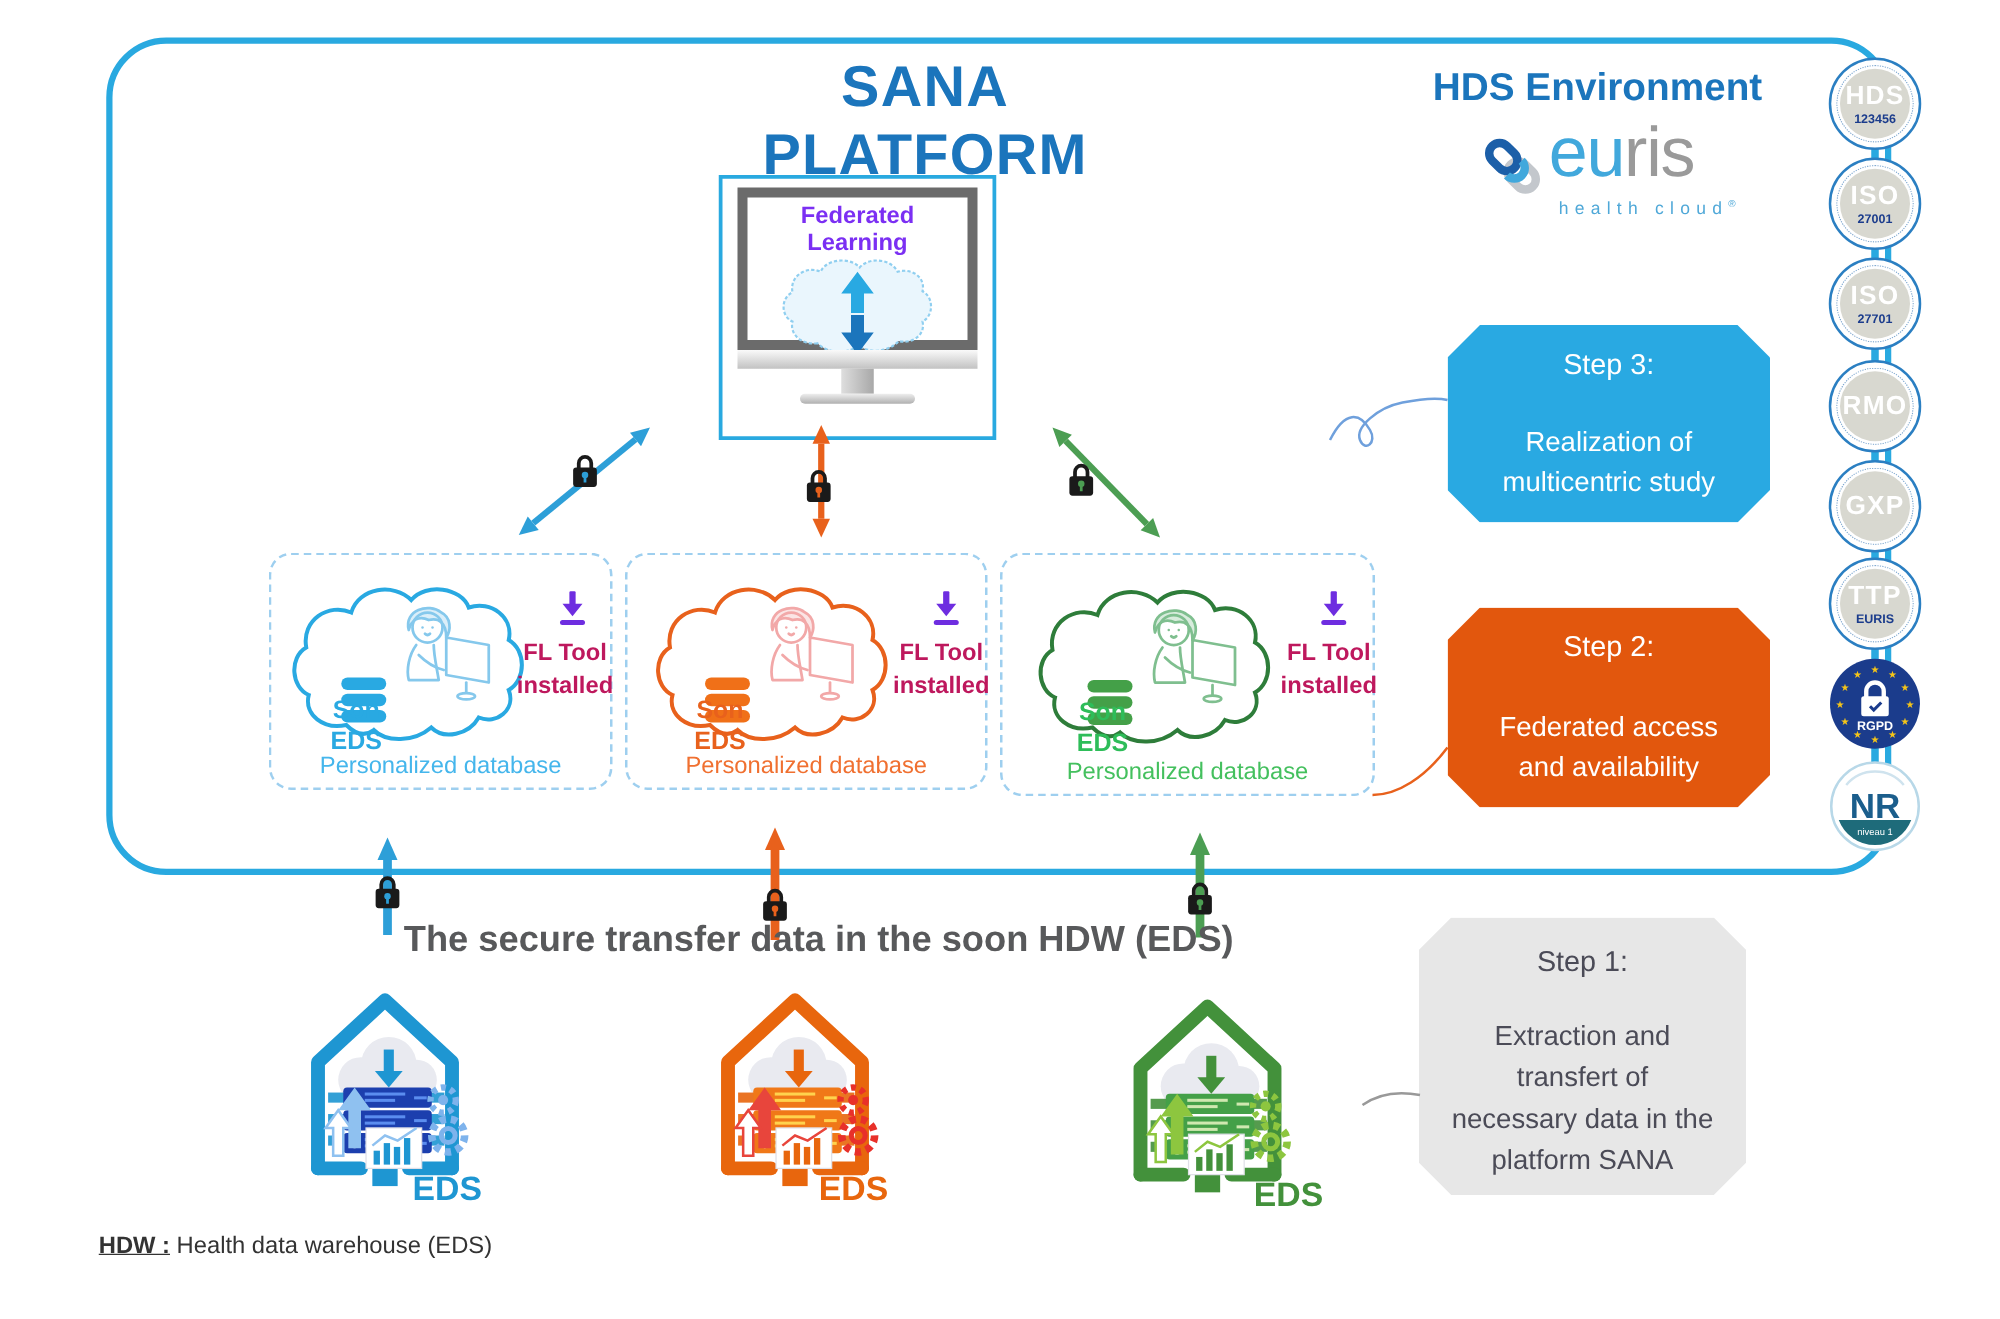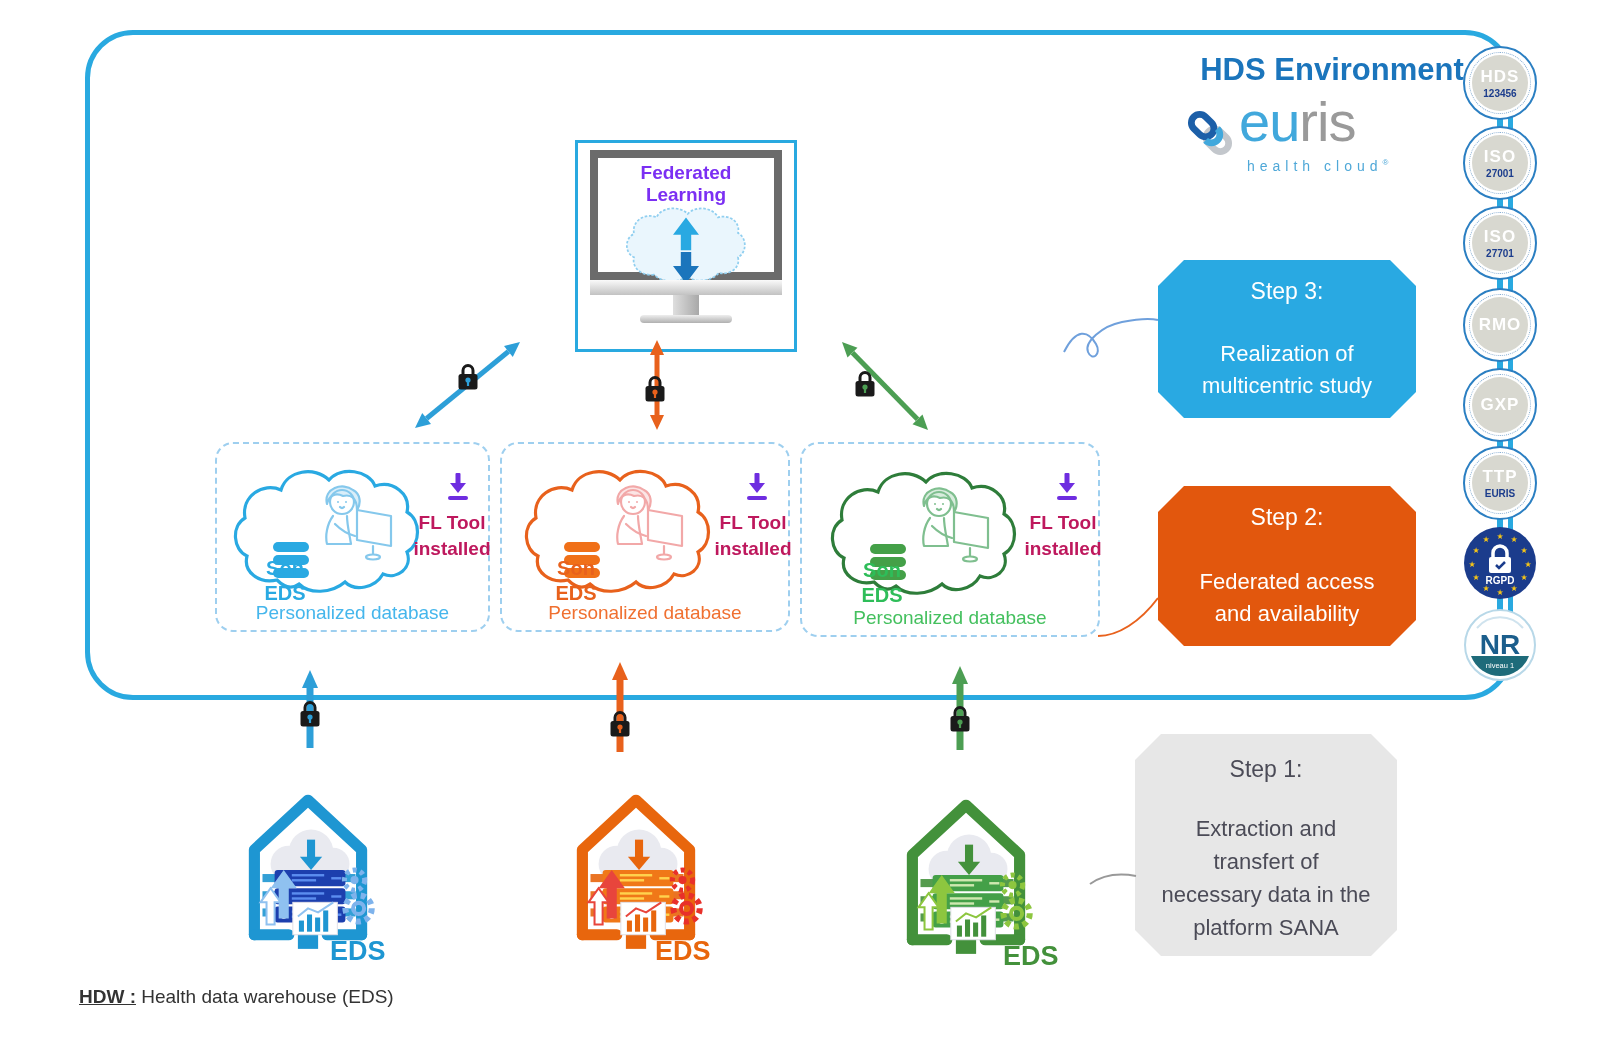--- a/index.html
+++ b/index.html
@@ -8,21 +8,21 @@
   .abs{position:absolute;}
   .pre{white-space:pre-line;}
 
   
   .main-frame{left:85px;top:30px;width:1428px;height:670px;box-sizing:border-box;
               border:5px solid #29A9E0;border-radius:48px;}
 
   
   .sana-title{left:540px;top:42px;width:400px;text-align:center;font-size:46px;font-weight:bold;
               color:#1B75BC;letter-spacing:1px;}
-  .hds-title{left:1187px;top:52px;width:290px;text-align:center;font-size:31px;font-weight:bold;color:#1B75BC;}
+  .hds-title{left:1133px;top:52px;width:290px;text-align:center;font-size:31px;font-weight:bold;color:#1B75BC;}
 
   
   .euris{left:1185px;top:96px;width:250px;height:90px;}
   .euris-word{position:absolute;left:54px;top:-6px;font-size:56px;line-height:64px;letter-spacing:-1px;}
   .euris-eu{color:#41A8DC;} .euris-ris{color:#9A9A9A;}
   .euris-sub{position:absolute;left:62px;top:62px;font-size:14px;letter-spacing:5px;color:#4FA8D8;}
   .euris-reg{font-size:8px;vertical-align:super;letter-spacing:0;}
 
   
   .monitor{left:575px;top:140px;width:222px;height:212px;box-sizing:border-box;border:3px solid #29A9E0;background:#fff;}
@@ -74,31 +74,32 @@
   .house-green {--hc:#43913B;--srv:#44A048;--stripe:#CFE8B0;--gear:#8DC63F;--arrow:#8DC63F;}
   .eds-label{position:absolute;font-size:27px;font-weight:bold;}
 
   
   .cert-line{left:1497px;top:60px;width:6px;height:600px;background:#29A9E0;}
   .cert{position:absolute;left:1463px;width:74px;height:74px;}
   .cert-ring{position:absolute;inset:0;border-radius:50%;background:#fff;border:2px solid #2B7FC2;box-sizing:border-box;}
   .cert-ring::before{content:"";position:absolute;inset:4px;border-radius:50%;border:1px dotted #7FA8D0;}
   .cert-inner{position:absolute;inset:9px;border-radius:50%;background:#D8D8D0;display:flex;flex-direction:column;
               align-items:center;justify-content:center;z-index:1;}
-  .cert-name{color:#fff;font-weight:bold;font-size:17px;letter-spacing:1px;}
+  .cert-name{color:#fff;font-weight:bold;font-size:21px;letter-spacing:1px;}
   .cert-sub{color:#1B3C8C;font-weight:bold;font-size:10px;margin-top:1px;}
   .squiggle{position:absolute;}
 </style>
 </head>
 <body>
 
 <div class="canvas">
 
   <div class="abs main-frame"></div>
 
+  <div class="abs sana-title">SANA PLATFORM</div>
   <div class="abs hds-title">HDS Environment</div>
 
   <div class="abs euris">
     <svg class="abs" style="left:0;top:12px" width="50" height="50" viewBox="0 0 48 48">
       <g transform="rotate(45 24 24)" fill="none" stroke-width="6.5" stroke-linejoin="round">
         <rect x="22" y="16" width="24" height="16" rx="8" stroke="#C3C7CC"></rect>
         <rect x="2" y="16" width="24" height="16" rx="8" stroke="#1C5FA8"></rect>
         <path d="M26,32 a8,8 0 0 0 8,-8 a8,8 0 0 0 -8,-8" stroke="#41A8DC"></path>
       </g>
     </svg>
@@ -329,20 +330,21 @@
   </div>
   <div class="lock lock-green" style="left:947px;top:703px">
     <svg viewBox="0 0 26 31" width="26" height="31">
         <path d="M8,14 V9.5 a5,5 0 0 1 10,0 V14" fill="none" stroke="#1A1A1A" stroke-width="3"></path>
         <rect x="3.5" y="13" width="19" height="15.5" rx="2.5" fill="#1A1A1A"></rect>
         <circle cx="13" cy="19" r="2.6" fill="currentColor"></circle>
         <rect x="11.9" y="19.5" width="2.2" height="5.5" fill="currentColor"></rect>
       </svg>
   </div>
 
+  <div class="abs caption">The secure transfer data in the soon HDW (EDS)</div>
 
   <svg class="house house-blue" style="left:222px;top:783px" viewBox="0 0 170 175">
     <g stroke="var(--hc)" stroke-width="11" fill="none" stroke-linejoin="round" stroke-linecap="round">
       <path d="M32,150 V66 L85,17 L138,66 V150"></path>
       <path d="M32,150 H66"></path>
         <path d="M104,150 H138"></path>
     </g>
     <rect x="75" y="138" width="20" height="26" fill="var(--hc)"></rect>
     <g fill="#E9EAF0">
       <circle cx="66" cy="80" r="18"></circle>

